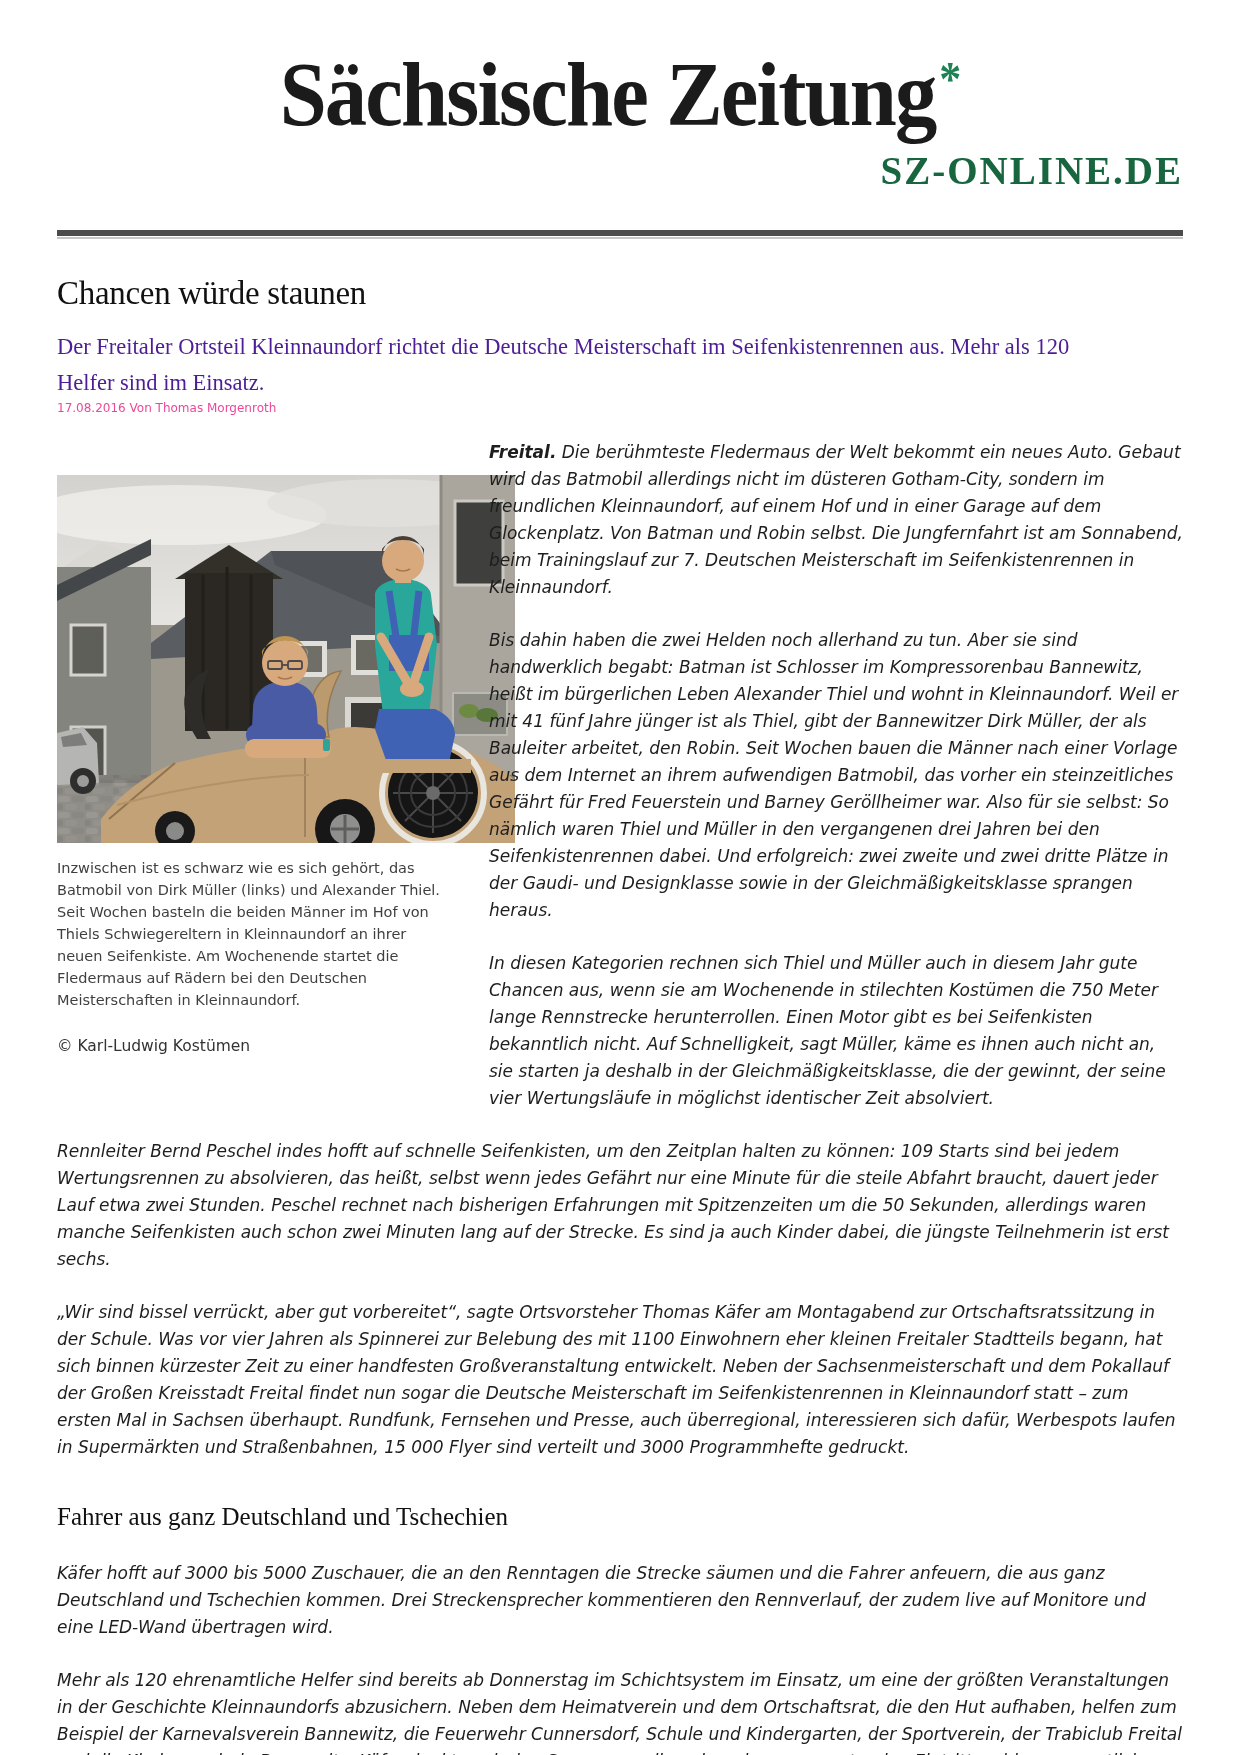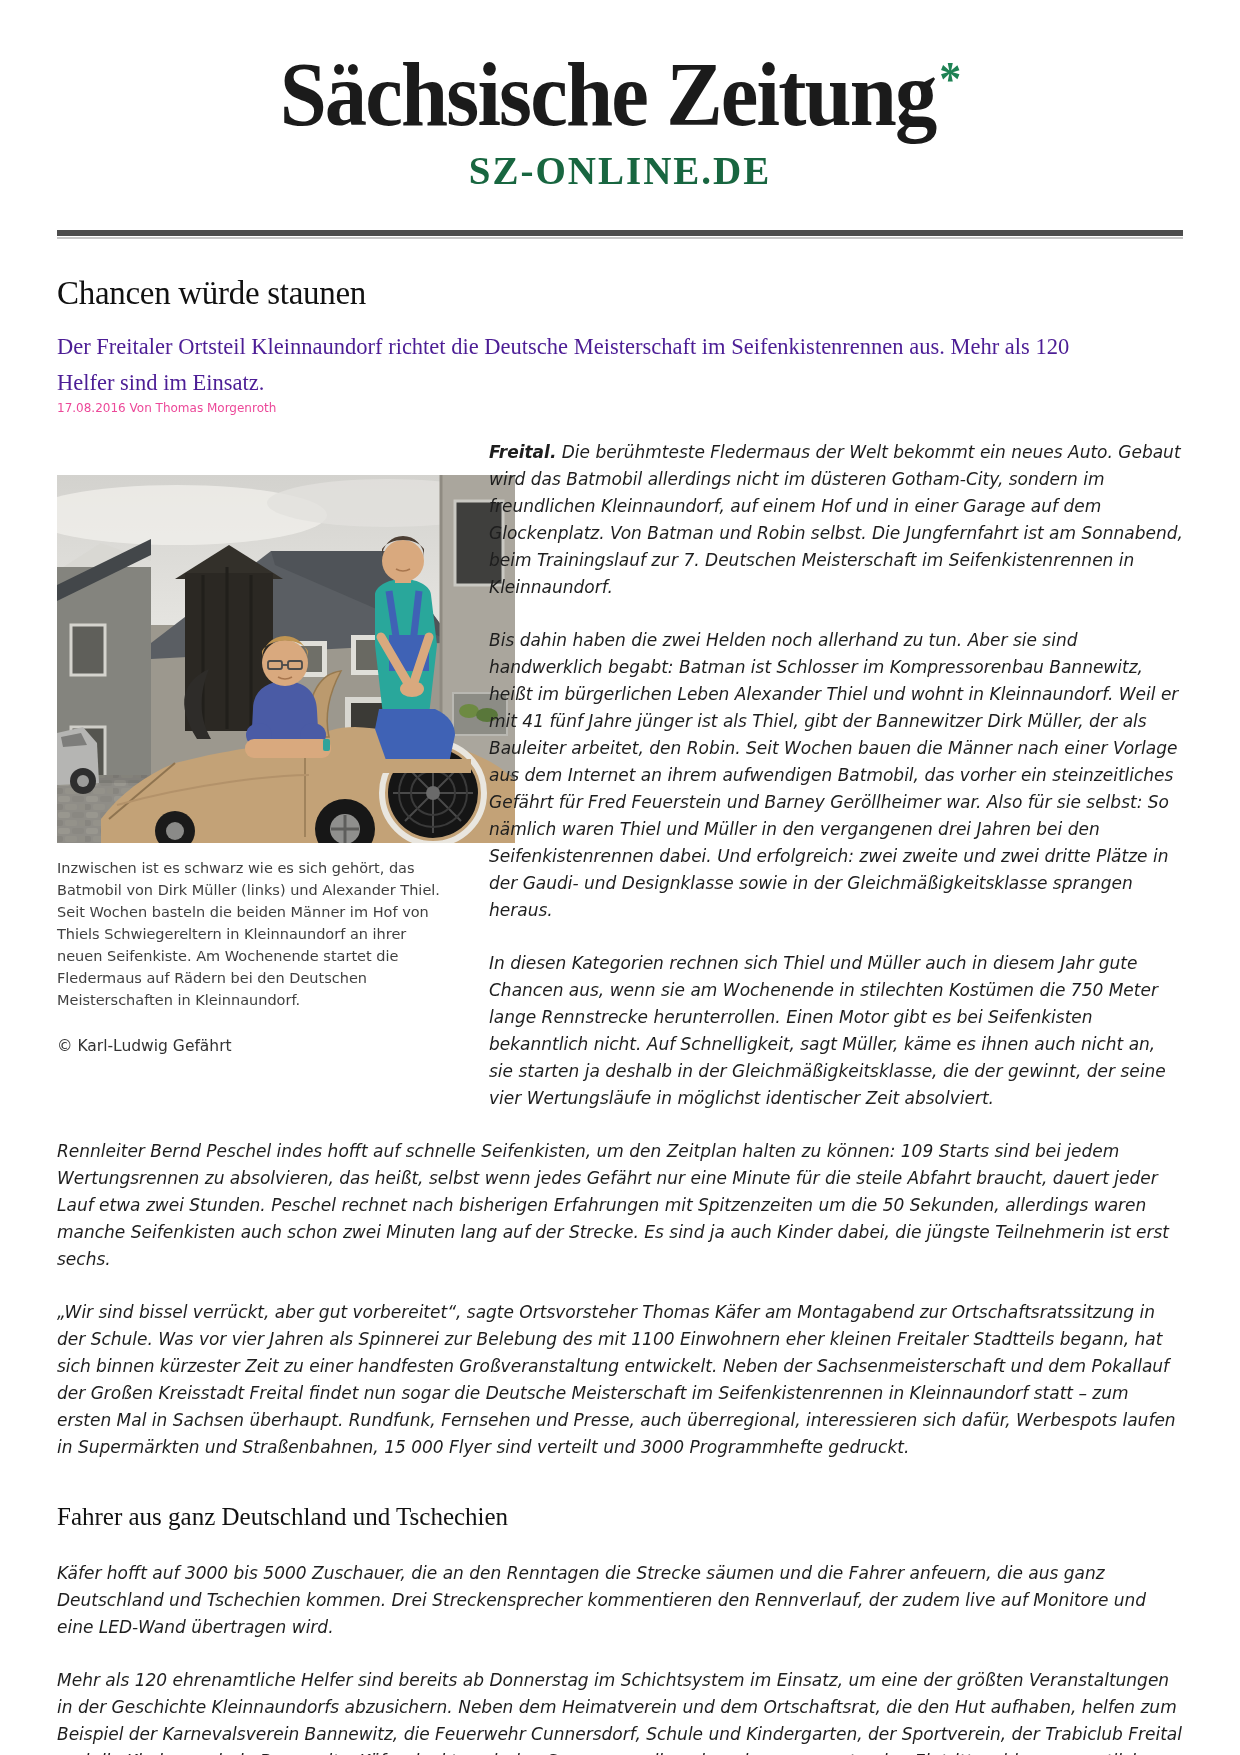--- a/index.html
+++ b/index.html
@@ -18,21 +18,21 @@
     letter-spacing:-2px;display:inline-block;transform:scaleX(0.92);
     white-space:nowrap;
   }
   .masthead-asterisk{
     font-size:0.52em;vertical-align:0.62em;margin-left:4px;
     letter-spacing:0;color:#1e8254;font-weight:700;
   }
   .masthead-subtitle{
     font-family:"Liberation Serif","DejaVu Serif",serif;
     font-weight:700;font-size:39px;line-height:1;color:#186640;
-    letter-spacing:2px;margin-top:8px;
+    letter-spacing:2px;margin-top:8px;text-align:right;
   }
 
   
   .rule{margin-top:40px;}
   .rule-dark{height:6px;background:#4c4c4c;}
   .rule-light{height:2px;background:#c6c6c6;margin-top:1px;}
 
   
   h1.headline{
     font-family:"Liberation Serif","DejaVu Serif",serif;
@@ -225,21 +225,21 @@
             <line x1="372" y1="162" x2="356" y2="210" stroke="#d9a97e" stroke-width="9" stroke-linecap="round"></line>
             <ellipse cx="355" cy="214" rx="12" ry="8" fill="#d9a97e"></ellipse>
             <rect x="338" y="96" width="16" height="12" fill="#d9a97e"></rect>
             <circle cx="346" cy="86" r="21" fill="#d9a97e"></circle>
             <path d="M325,82 A21,21 0 0 1 367,82 L367,74 C359,62 333,62 325,74 Z" fill="#4c3e33"></path>
             <path d="M339,94 Q346,98 353,94" stroke="#a8764e" stroke-width="1.6" fill="none"></path>
             <rect x="310" y="284" width="104" height="14" fill="#c3a277"></rect>
           </g>
         </svg>
         <figcaption class="photo-caption">Inzwischen ist es schwarz wie es sich gehört, das Batmobil von Dirk Müller (links) und Alexander Thiel. Seit Wochen basteln die beiden Männer im Hof von Thiels Schwiegereltern in Kleinnaundorf an ihrer neuen Seifenkiste. Am Wochenende startet die Fledermaus auf Rädern bei den Deutschen Meisterschaften in Kleinnaundorf.</figcaption>
-        <div class="photo-credit">© Karl-Ludwig Gefährt</div>
+        <div class="photo-credit">© Karl-Ludwig Kostümen</div>
       </figure>
 
       <p><strong class="lead">Freital.</strong><span> Die berühmteste Fledermaus der Welt bekommt ein neues Auto. Gebaut wird das Batmobil allerdings nicht im düsteren Gotham-City, sondern im freundlichen Kleinnaundorf, auf einem Hof und in einer Garage auf dem Glockenplatz. Von Batman und Robin selbst. Die Jungfernfahrt ist am Sonnabend, beim Trainingslauf zur 7. Deutschen Meisterschaft im Seifenkistenrennen in Kleinnaundorf.</span></p>
 
       <p>Bis dahin haben die zwei Helden noch allerhand zu tun. Aber sie sind handwerklich begabt: Batman ist Schlosser im Kompressorenbau Bannewitz, heißt im bürgerlichen Leben Alexander Thiel und wohnt in Kleinnaundorf. Weil er mit 41 fünf Jahre jünger ist als Thiel, gibt der Bannewitzer Dirk Müller, der als Bauleiter arbeitet, den Robin. Seit Wochen bauen die Männer nach einer Vorlage aus dem Internet an ihrem aufwendigen Batmobil, das vorher ein steinzeitliches Gefährt für Fred Feuerstein und Barney Geröllheimer war. Also für sie selbst: So nämlich waren Thiel und Müller in den vergangenen drei Jahren bei den Seifenkistenrennen dabei. Und erfolgreich: zwei zweite und zwei dritte Plätze in der Gaudi- und Designklasse sowie in der Gleichmäßigkeitsklasse sprangen heraus.</p>
       <p>In diesen Kategorien rechnen sich Thiel und Müller auch in diesem Jahr gute Chancen aus, wenn sie am Wochenende in stilechten Kostümen die 750 Meter lange Rennstrecke herunterrollen. Einen Motor gibt es bei Seifenkisten bekanntlich nicht. Auf Schnelligkeit, sagt Müller, käme es ihnen auch nicht an, sie starten ja deshalb in der Gleichmäßigkeitsklasse, die der gewinnt, der seine vier Wertungsläufe in möglichst identischer Zeit absolviert.</p>
       <p>Rennleiter Bernd Peschel indes hofft auf schnelle Seifenkisten, um den Zeitplan halten zu können: 109 Starts sind bei jedem Wertungsrennen zu absolvieren, das heißt, selbst wenn jedes Gefährt nur eine Minute für die steile Abfahrt braucht, dauert jeder Lauf etwa zwei Stunden. Peschel rechnet nach bisherigen Erfahrungen mit Spitzenzeiten um die 50 Sekunden, allerdings waren manche Seifenkisten auch schon zwei Minuten lang auf der Strecke. Es sind ja auch Kinder dabei, die jüngste Teilnehmerin ist erst sechs.</p>
       <p>„Wir sind bissel verrückt, aber gut vorbereitet“, sagte Ortsvorsteher Thomas Käfer am Montagabend zur Ortschaftsratssitzung in der Schule. Was vor vier Jahren als Spinnerei zur Belebung des mit 1100 Einwohnern eher kleinen Freitaler Stadtteils begann, hat sich binnen kürzester Zeit zu einer handfesten Großveranstaltung entwickelt. Neben der Sachsenmeisterschaft und dem Pokallauf der Großen Kreisstadt Freital findet nun sogar die Deutsche Meisterschaft im Seifenkistenrennen in Kleinnaundorf statt – zum ersten Mal in Sachsen überhaupt. Rundfunk, Fernsehen und Presse, auch überregional, interessieren sich dafür, Werbespots laufen in Supermärkten und Straßenbahnen, 15 000 Flyer sind verteilt und 3000 Programmhefte gedruckt.</p>
 
       <h2 class="section-heading">Fahrer aus ganz Deutschland und Tschechien</h2>

